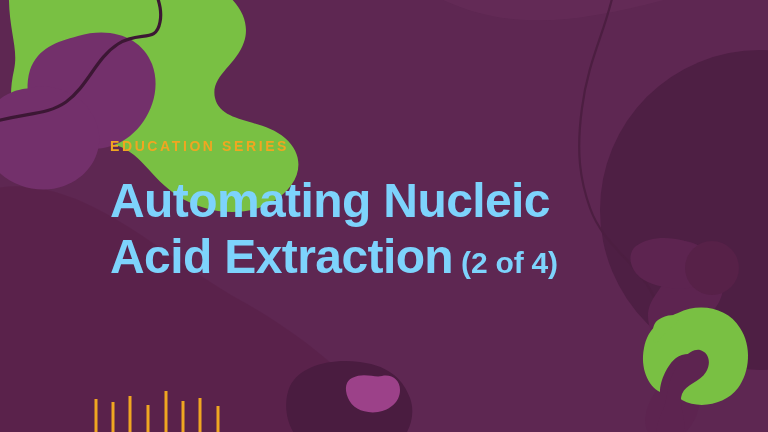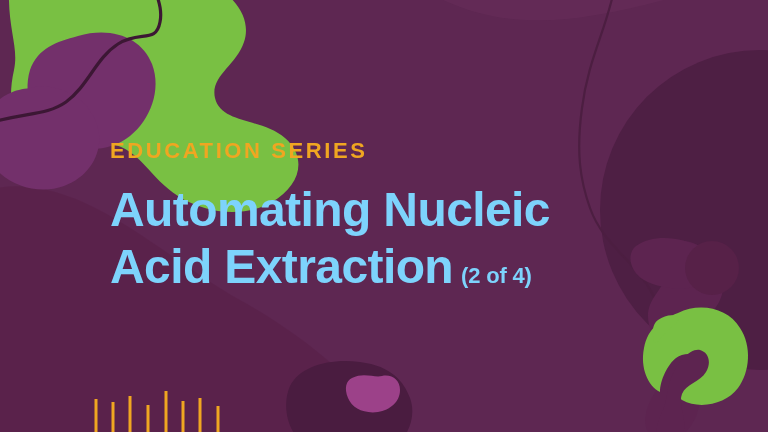--- a/index.html
+++ b/index.html
@@ -31,21 +31,21 @@
   .content {
     position: absolute;
     left: 110px;
     top: 138px;
     width: 600px;
     z-index: 5;
   }
 
   .eyebrow {
     color: #f0a621;
-    font-size: 22px;
+    font-size: 14px;
     font-weight: bold;
     letter-spacing: 2.6px;
     line-height: 1.2;
     margin: 0 0 18px 0;
     text-transform: uppercase;
     white-space: nowrap;
   }
 
   .title {
     margin: 0;
@@ -56,21 +56,21 @@
     letter-spacing: -0.6px;
     max-width: 520px;
   }
 
   .title-line {
     display: block;
     white-space: nowrap;
   }
 
   .title-count {
-    font-size: 22px;
+    font-size: 30px;
     font-weight: bold;
     letter-spacing: -0.2px;
     padding-left: 8px;
     vertical-align: baseline;
   }
 </style>
 </head>
 <body>
 
 <div class="slide">

